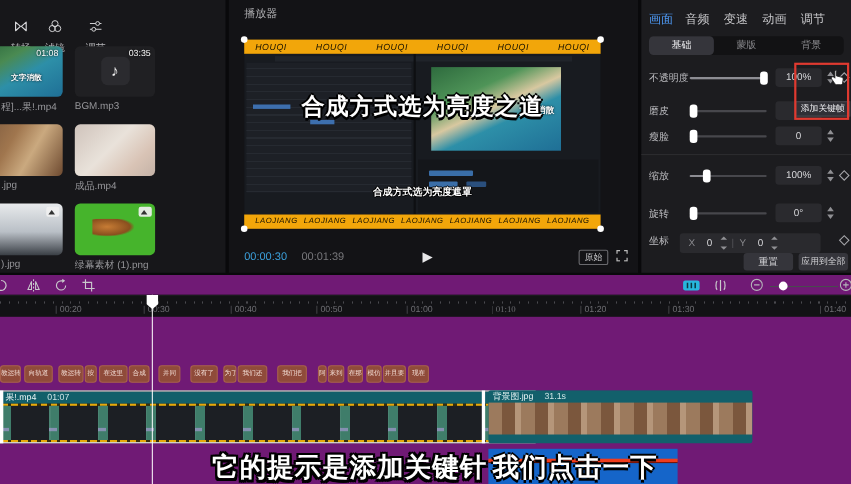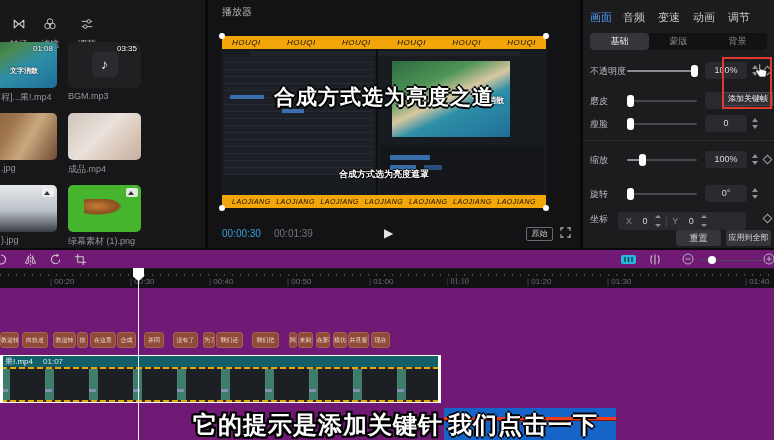--- a/index.html
+++ b/index.html
@@ -92,21 +92,21 @@
   
   #timeline{left:0;top:250px;width:774px;height:190px;background:#701a75;}
   .ticon{position:absolute;top:3px;}
   #ruler{position:absolute;left:0;top:18px;width:774px;height:20px;background:#121215;border-top:1px solid #1d1d20;}
   #ruler-ticks{position:absolute;left:0;top:5px;width:774px;height:2px;background:repeating-linear-gradient(90deg,#4a4a4f 0 1px,rgba(0,0,0,0) 1px 8px);}
   .rlabel{position:absolute;top:8px;font-size:8px;color:#6f6f74;white-space:nowrap;}
   .rlabel:before{content:"| ";color:#55555a;}
   #subtitle-track{position:absolute;left:0;top:82px;width:774px;height:17px;}
   .sblock{position:absolute;top:0;height:16px;background:#8f4b3a;border:1px solid #a8614c;border-radius:3px;font-size:6px;color:#f2ddd5;overflow:hidden;text-align:center;line-height:14px;white-space:nowrap;}
   #video-track{position:absolute;left:0;top:105px;width:774px;height:48px;}
-  #clip1{position:absolute;left:0;top:0;width:441px;height:48px;border:1px solid #fff;background:#1d2025;overflow:hidden;}
+  #clip1{position:absolute;left:0;top:0;width:487px;height:48px;border:1px solid #fff;background:#1d2025;overflow:hidden;}
   #clip1 .chead{position:absolute;left:0;top:0;width:100%;height:11px;background:#125f6a;font-size:8px;color:#e8f4f5;line-height:11px;padding-left:4px;}
   #clip1 .chead .cdur{margin-left:10px;color:#cfe6e8;}
   .ydash{position:absolute;left:0;width:100%;height:2px;background:repeating-linear-gradient(90deg,#e7a90a 0 6px,#3a3008 6px 9px);}
   #clip1 .body{position:absolute;left:0;top:13px;width:100%;height:31px;background:repeating-linear-gradient(90deg,rgba(255,255,255,.06) 0 1px,rgba(0,0,0,0) 1px 44px),repeating-linear-gradient(90deg,#3f7d6a 0 9px,rgba(0,0,0,0) 9px 44px),#1c1f24;}
   #clip1 .body:after{content:"";position:absolute;left:0;top:20px;width:100%;height:3px;background:repeating-linear-gradient(90deg,rgba(190,160,235,.55) 0 7px,rgba(0,0,0,0) 7px 44px);}
   .clip-handle{position:absolute;top:0;width:3px;height:48px;background:#fff;z-index:3;}
   #clip2{position:absolute;left:444px;top:0;width:240px;height:48px;background:#12606b;border-radius:2px;overflow:hidden;}
   #clip2 .chead{position:absolute;left:0;top:0;width:100%;height:11px;background:#12606b;font-size:8px;color:#e8f4f5;line-height:11px;padding-left:4px;}
   #clip2 .chead .cdur{margin-left:10px;color:#cfe6e8;}
   #clip2 .body{position:absolute;left:0;top:11px;width:100%;height:29px;background:repeating-linear-gradient(90deg,#9c7a5d 0 12px,#7b573d 12px 24px,#b5967a 24px 30px);}
@@ -436,20 +436,26 @@
       <div id="clip1">
         <div class="chead">
           <span>果!.mp4</span><span class="cdur">01:07</span>
         </div>
         <div class="ydash" style="top:11px;"></div>
         <div class="body"></div>
         <div class="ydash" style="top:44px;"></div>
       </div>
       <div class="clip-handle" style="left:0;"></div>
       <div class="clip-handle" style="left:438px;"></div>
+      <div id="clip2">
+        <div class="chead">
+          <span>背景图.jpg</span><span class="cdur">31.1s</span>
+        </div>
+        <div class="body"></div>
+      </div>
     </div>
   </div>
 
   <div id="playhead-line" class="abs"></div>
   <div id="playhead-head" class="abs"></div>
 
   <div id="caption" class="abs">
     <div id="cap-highlight">
       <div class="redline"></div>
       <span class="ctext">我们点击一下</span>

